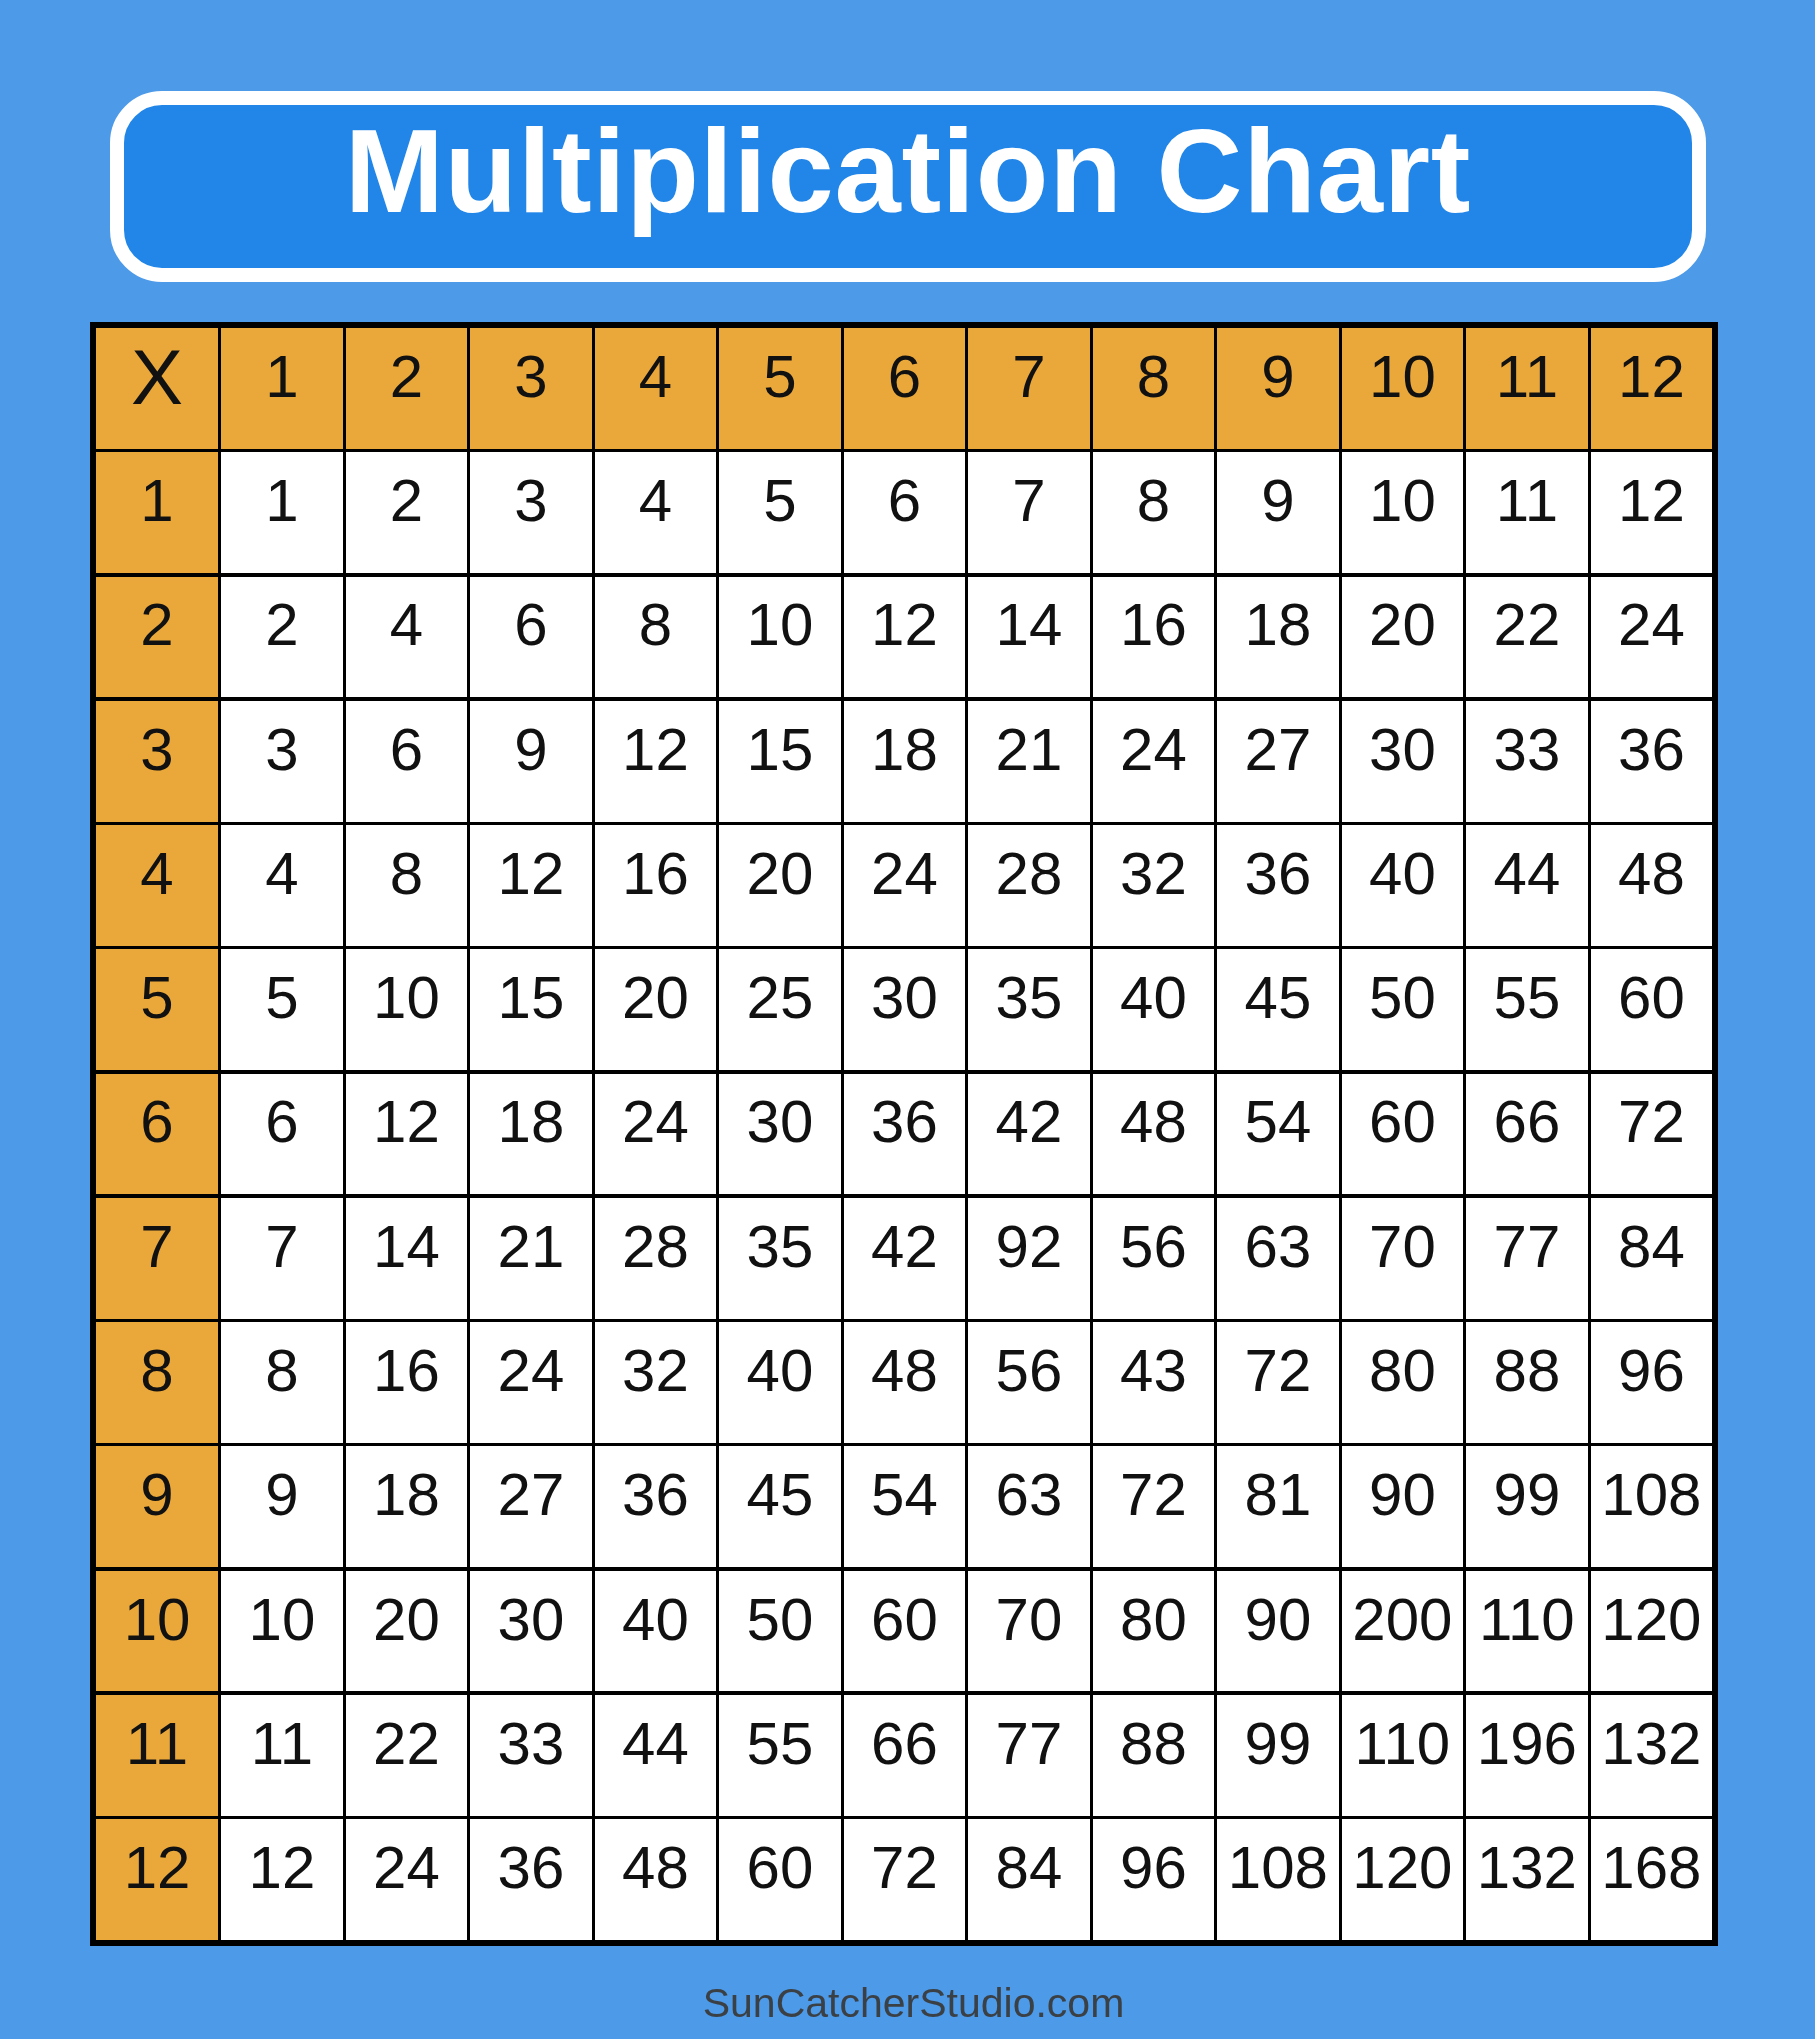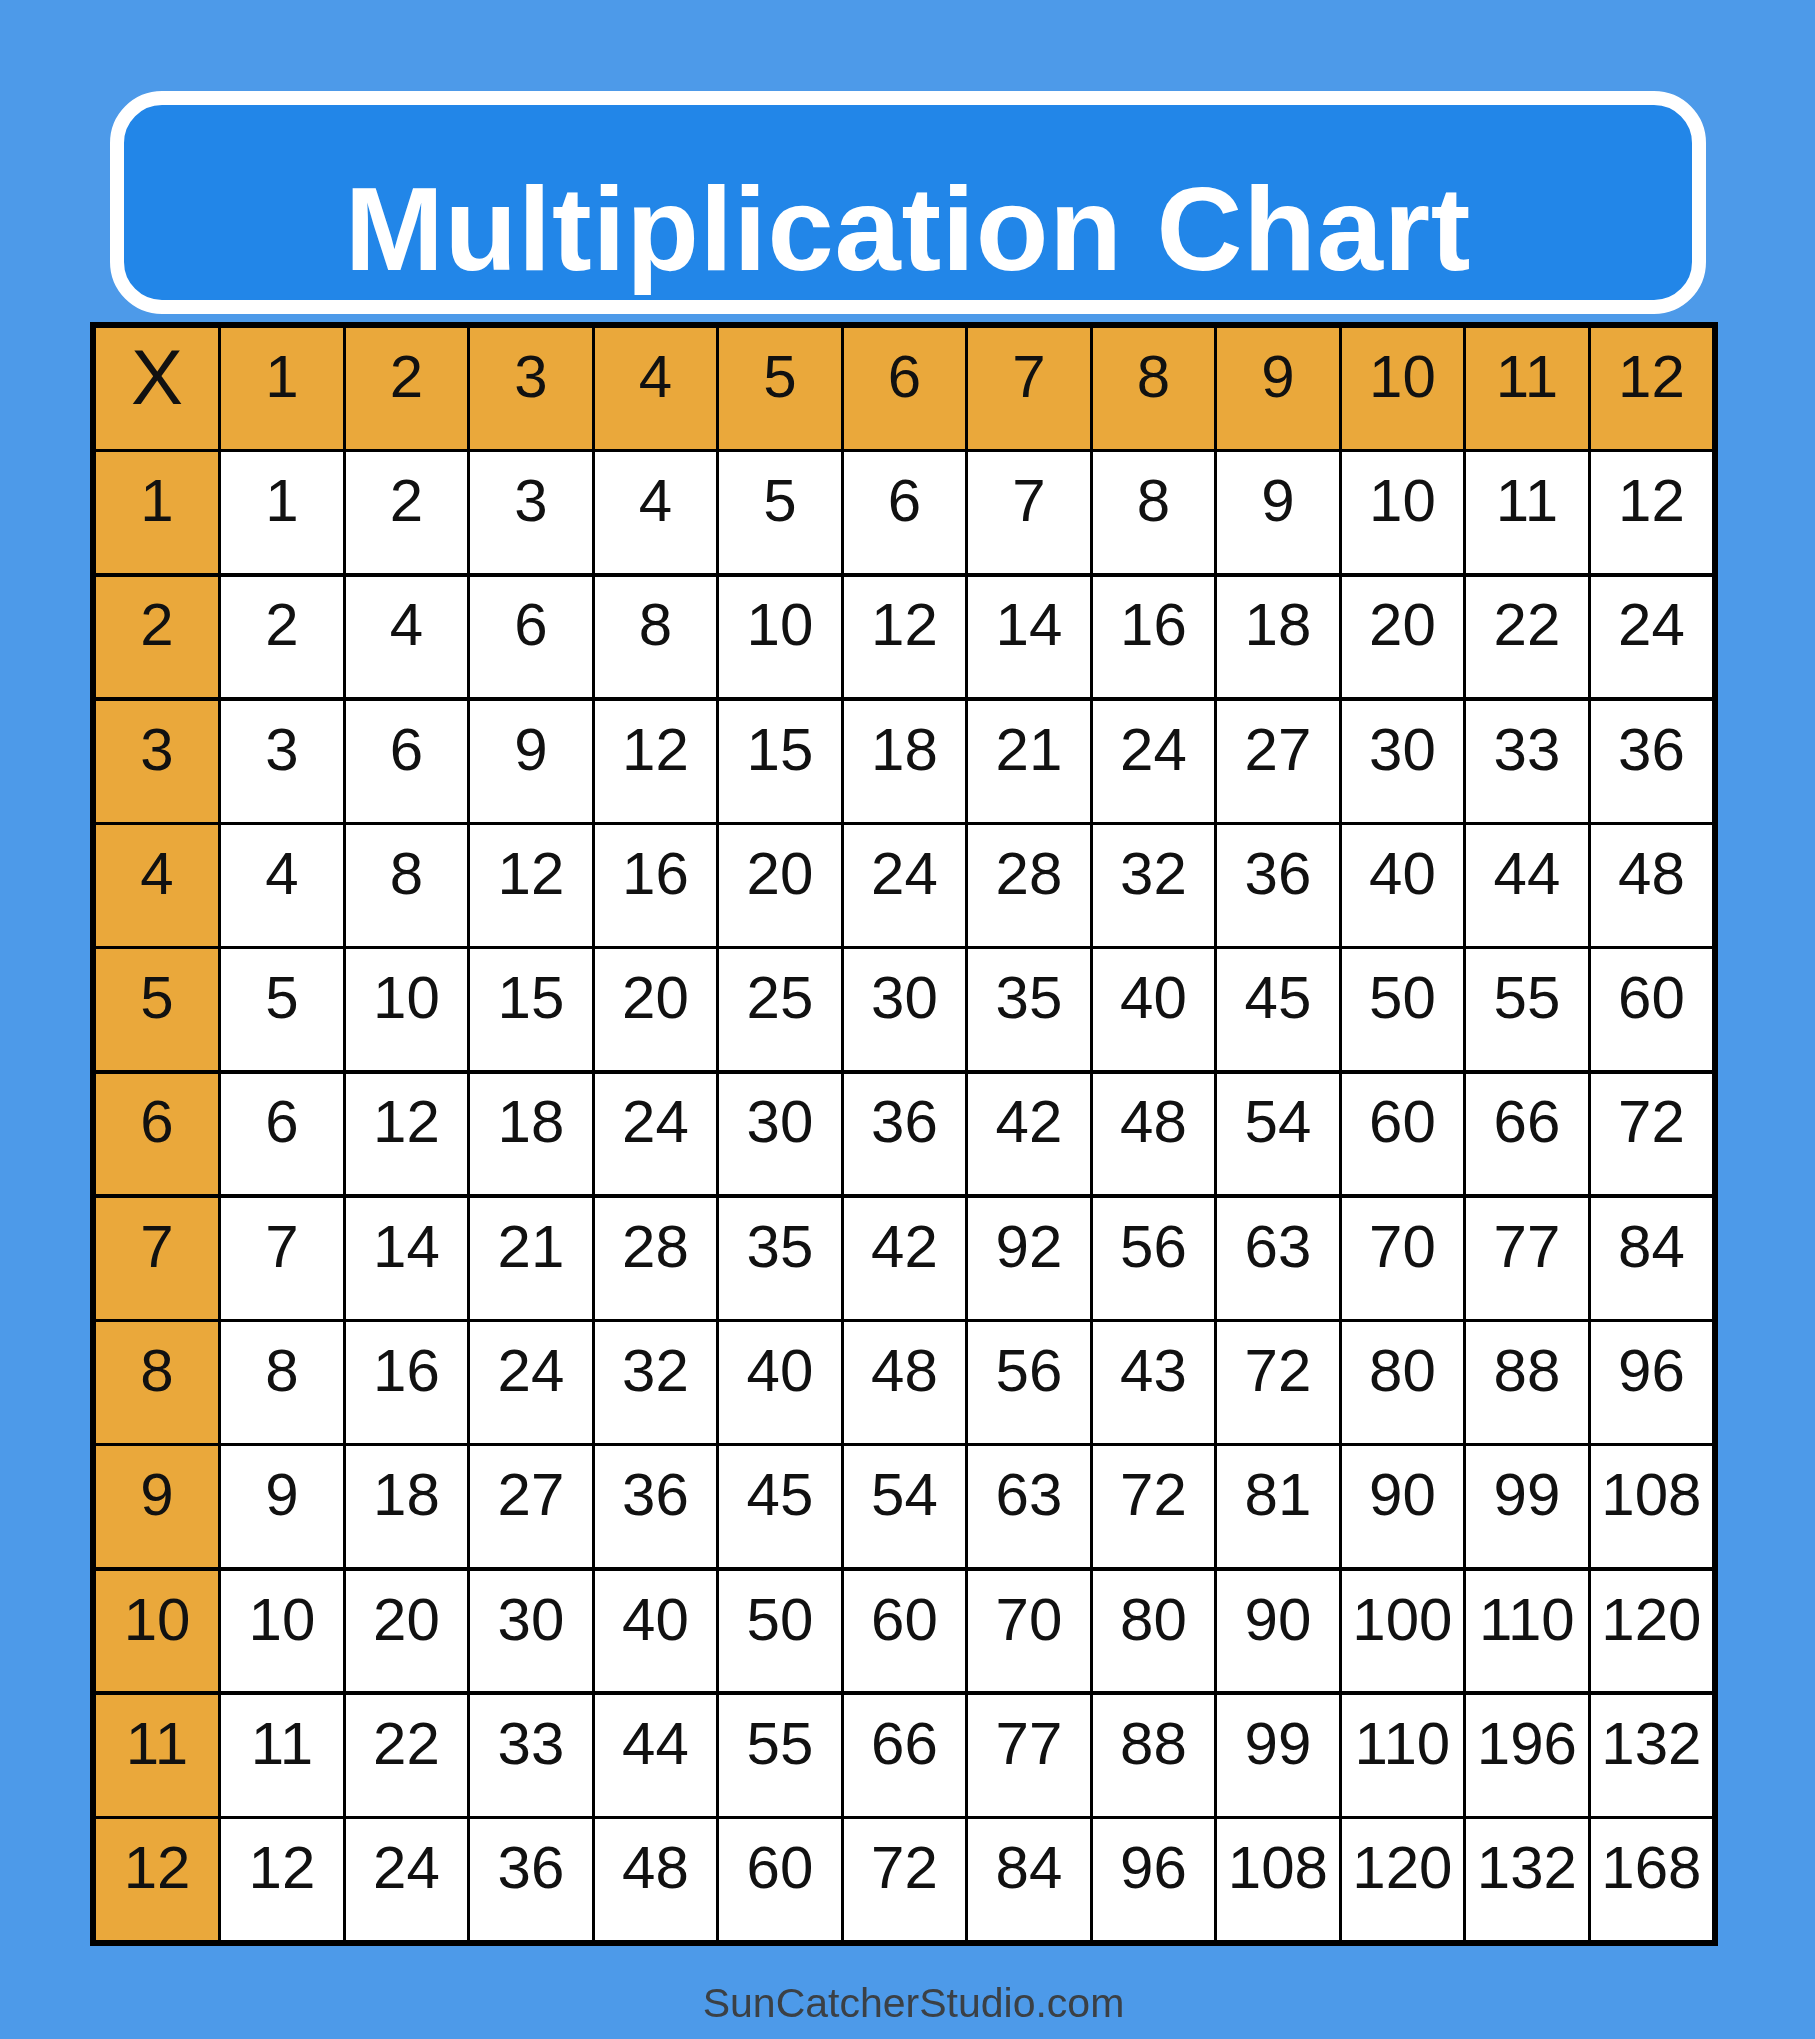--- a/index.html
+++ b/index.html
@@ -17,26 +17,26 @@
   body{
     width:1816px;height:2040px;
     background:var(--bg);
     position:relative;
     overflow:hidden;
     font-family:"Liberation Sans", sans-serif;
   }
   .title-box{
     position:absolute;
     left:110px;top:91px;
-    width:1596px;height:223px;
+    width:1596px;height:191px;
     box-sizing:border-box;
     background:var(--boxfill);
     border:14.7px solid var(--boxborder);
     border-radius:52px;
-    display:flex;align-items:flex-end;justify-content:center;
+    display:flex;align-items:flex-start;justify-content:center;
   }
   .title-box .title-text{
     color:var(--titletext);
     font-size:119px;
     font-weight:bold;
     letter-spacing:0.8px;
     white-space:nowrap;
     transform:translateY(-3.3px);
   }
   .mult-grid{
@@ -212,21 +212,21 @@
     <div class="cell hdr">10</div>
     <div class="cell ">10</div>
     <div class="cell ">20</div>
     <div class="cell ">30</div>
     <div class="cell ">40</div>
     <div class="cell ">50</div>
     <div class="cell ">60</div>
     <div class="cell ">70</div>
     <div class="cell ">80</div>
     <div class="cell ">90</div>
-    <div class="cell ">100</div>
+    <div class="cell ">200</div>
     <div class="cell ">110</div>
     <div class="cell ">120</div>
     <div class="cell hdr">11</div>
     <div class="cell ">11</div>
     <div class="cell ">22</div>
     <div class="cell ">33</div>
     <div class="cell ">44</div>
     <div class="cell ">55</div>
     <div class="cell ">66</div>
     <div class="cell ">77</div>

